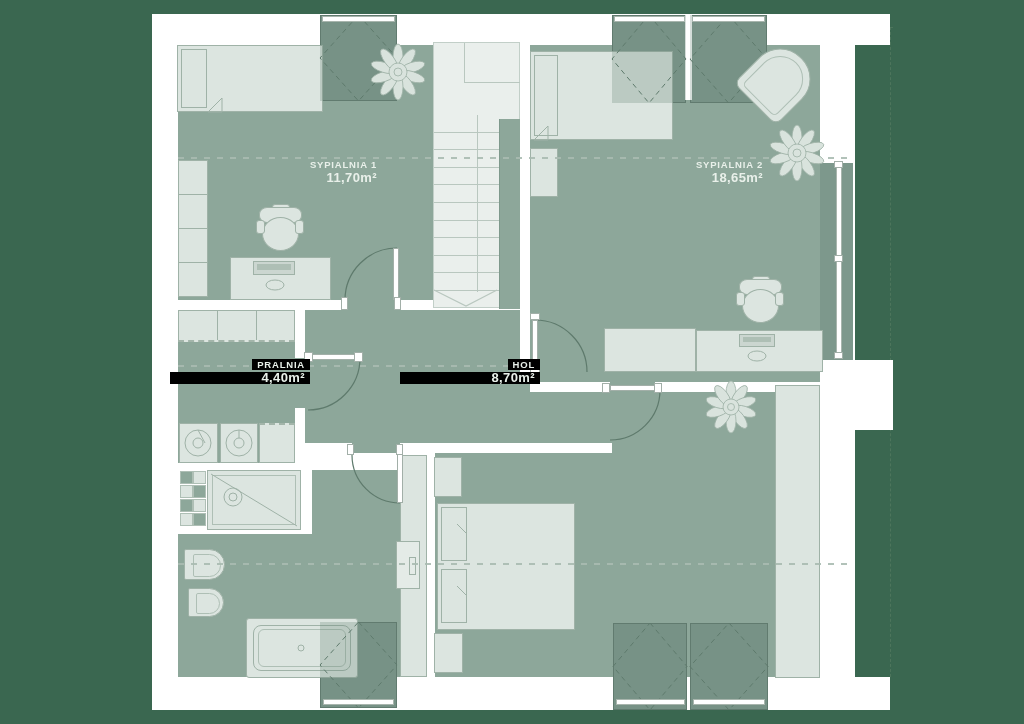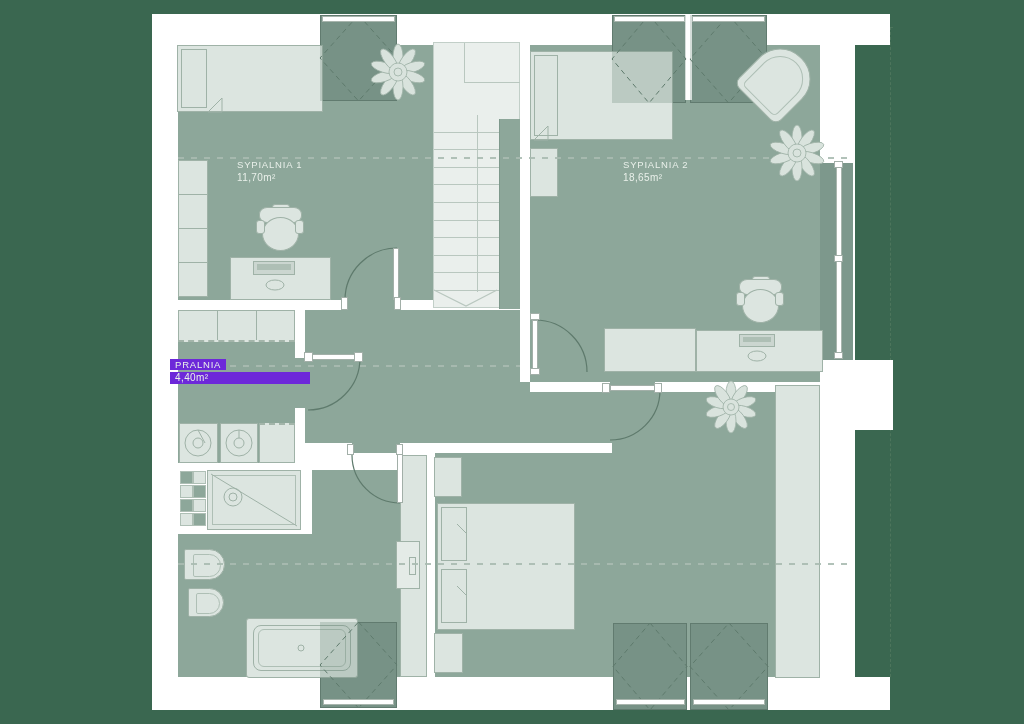--- a/index.html
+++ b/index.html
@@ -9,24 +9,24 @@
   .w{background:#FFFFFF;}
   .fl{background:#8DA79A;}
   .dk{background:#7D988C;}
   .f{background:#DCE5E0;border:1px solid #9FB2A7;}
   .jamb{background:#FFFFFF;border:1px solid #A2AFA8;}
   .dash{height:2px;background:repeating-linear-gradient(90deg,#A9BBB1 0 6px,transparent 6px 13px);opacity:.9;}
   .roofdash-v{width:0;border-left:1px dashed #52795F;opacity:.8;}
   .roofdash-h{height:0;border-top:1px dashed #52795F;opacity:.8;}
   .sky{background:#7D988C;border:1px solid rgba(86,110,97,.75);}
   .skytint{background:rgba(104,134,118,.28);}
-  .label{position:absolute;width:140px;text-align:left;color:#E9F0EA;
-         font-size:9.5px;line-height:12px;letter-spacing:.8px;z-index:60;}
-  .label .ar{display:block;font-size:10px;letter-spacing:.4px;margin-top:1px;}
-  .label.on-line span{background:#6d28d9;padding:0 5px;}
+  .label{position:absolute;width:140px;text-align:right;color:#E9F0EA;
+         font-size:9.5px;line-height:12px;letter-spacing:.8px;z-index:60;font-weight:bold;}
+  .label .ar{display:block;font-size:13px;letter-spacing:.4px;margin-top:1px;}
+  .label.on-line span{background:#000000;padding:0 5px;}
   .stairs{background:#EAEFEC;border:1px solid #C2CFC8;}
   .steps{background:repeating-linear-gradient(180deg,transparent 0 16.6px,#B9C7BF 16.6px 17.6px);}
   .thinline{background:#B9C7BF;}
   .chair{position:absolute;width:46px;height:46px;z-index:52;}
   .chair div{position:absolute;background:#DCE5E0;border:1px solid #9FB2A7;}
   .chair .cknob{left:15px;top:0;width:16px;height:6px;border-radius:3px;}
   .chair .cback{left:2px;top:3px;width:41px;height:14px;border-radius:8px/7px;}
   .chair .cseat{left:5px;top:13px;width:35px;height:32px;border-radius:50%;}
   .chair .carmL{left:-1px;top:16px;width:7px;height:12px;border-radius:3px;}
   .chair .carmR{right:-1px;top:16px;width:7px;height:12px;border-radius:3px;}
@@ -375,14 +375,18 @@
     <span class="ar">11,70m²</span>
   </div>
   <div class="label" style="left:623px;top:159px;">
     <span>SYPIALNIA 2</span>
     <span class="ar">18,65m²</span>
   </div>
   <div class="label on-line" style="left:170px;top:359px;">
     <span>PRALNIA</span>
     <span class="ar">4,40m²</span>
   </div>
+  <div class="label on-line" style="left:400px;top:359px;">
+    <span>HOL</span>
+    <span class="ar">8,70m²</span>
+  </div>
 
 </div>
 
 </body></html>

